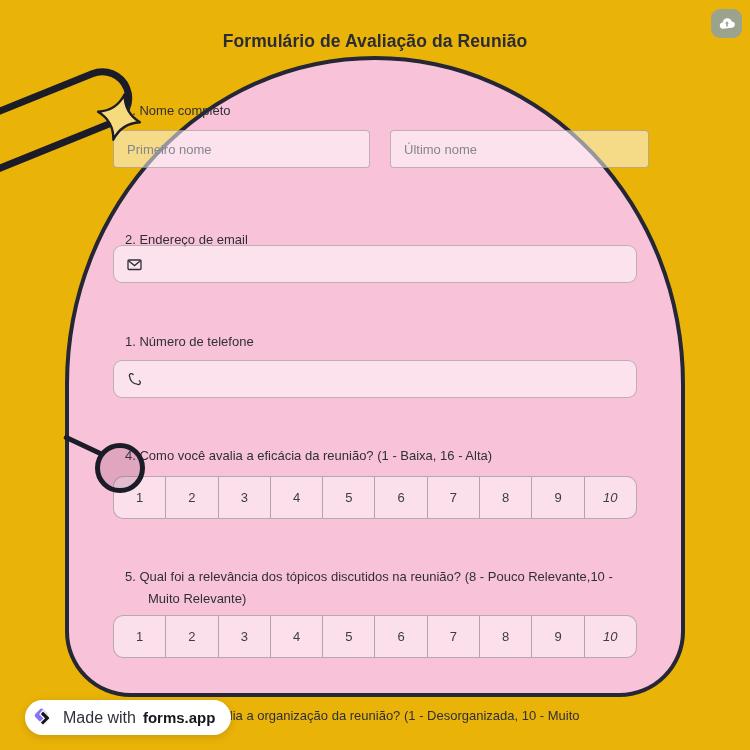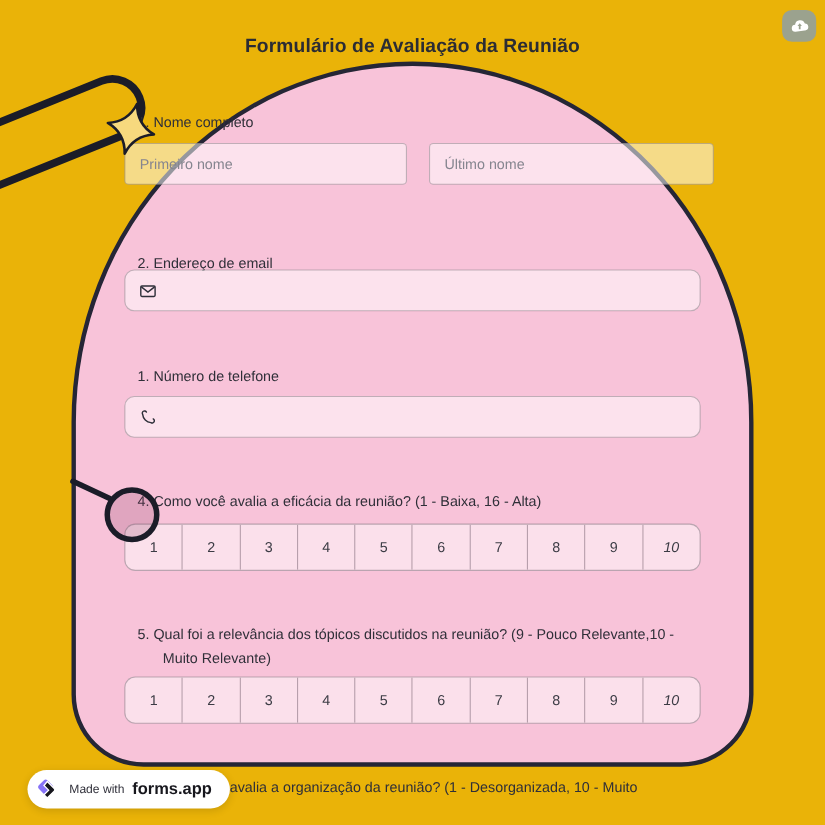--- a/index.html
+++ b/index.html
@@ -66,21 +66,21 @@
     flex:1 1 0; border:none; border-right:1px solid rgba(100,80,95,0.45);
     background:transparent; font-family:"Liberation Sans", sans-serif;
     font-size:13px; color:#3c3c45; cursor:pointer; padding:0;
   }
   .scale .cell:last-child{ border-right:none;font-style:italic; }
   .badge{
     position:absolute; left:25px; top:700px; height:35px; padding:0 16px 0 7px;
     background:#ffffff; border-radius:18px; display:flex; align-items:center; gap:7px;
     box-shadow:0 2px 8px rgba(0,0,0,0.14); z-index:8; cursor:pointer;
   }
-  .badge .made{ font-size:11px; color:#30303a; }
+  .badge .made{ font-size:16px; color:#30303a; }
   .badge .brand{ font-size:15px; font-weight:bold; color:#17171d; }
 </style>
 </head>
 <body>
 
 <div class="stage">
 
   <div class="page-title">Formulário de Avaliação da Reunião</div>
 
   <button class="upload-btn">
@@ -136,21 +136,21 @@
         <button class="cell">4</button>
         <button class="cell">5</button>
         <button class="cell">6</button>
         <button class="cell">7</button>
         <button class="cell">8</button>
         <button class="cell">9</button>
         <button class="cell">10</button>
       </div>
 
     <div class="q-label" style="top:566px;">
-      <span>5. Qual foi a relevância dos tópicos discutidos na reunião? (9 - Pouco Relevante,10 -</span>
+      <span>5. Qual foi a relevância dos tópicos discutidos na reunião? (8 - Pouco Relevante,10 -</span>
       <span class="line2">Muito Relevante)</span>
     </div>
     <div class="scale" style="top:615px;">
 
     <button class="cell">1</button>
         <button class="cell">2</button>
         <button class="cell">3</button>
         <button class="cell">4</button>
         <button class="cell">5</button>
         <button class="cell">6</button>

